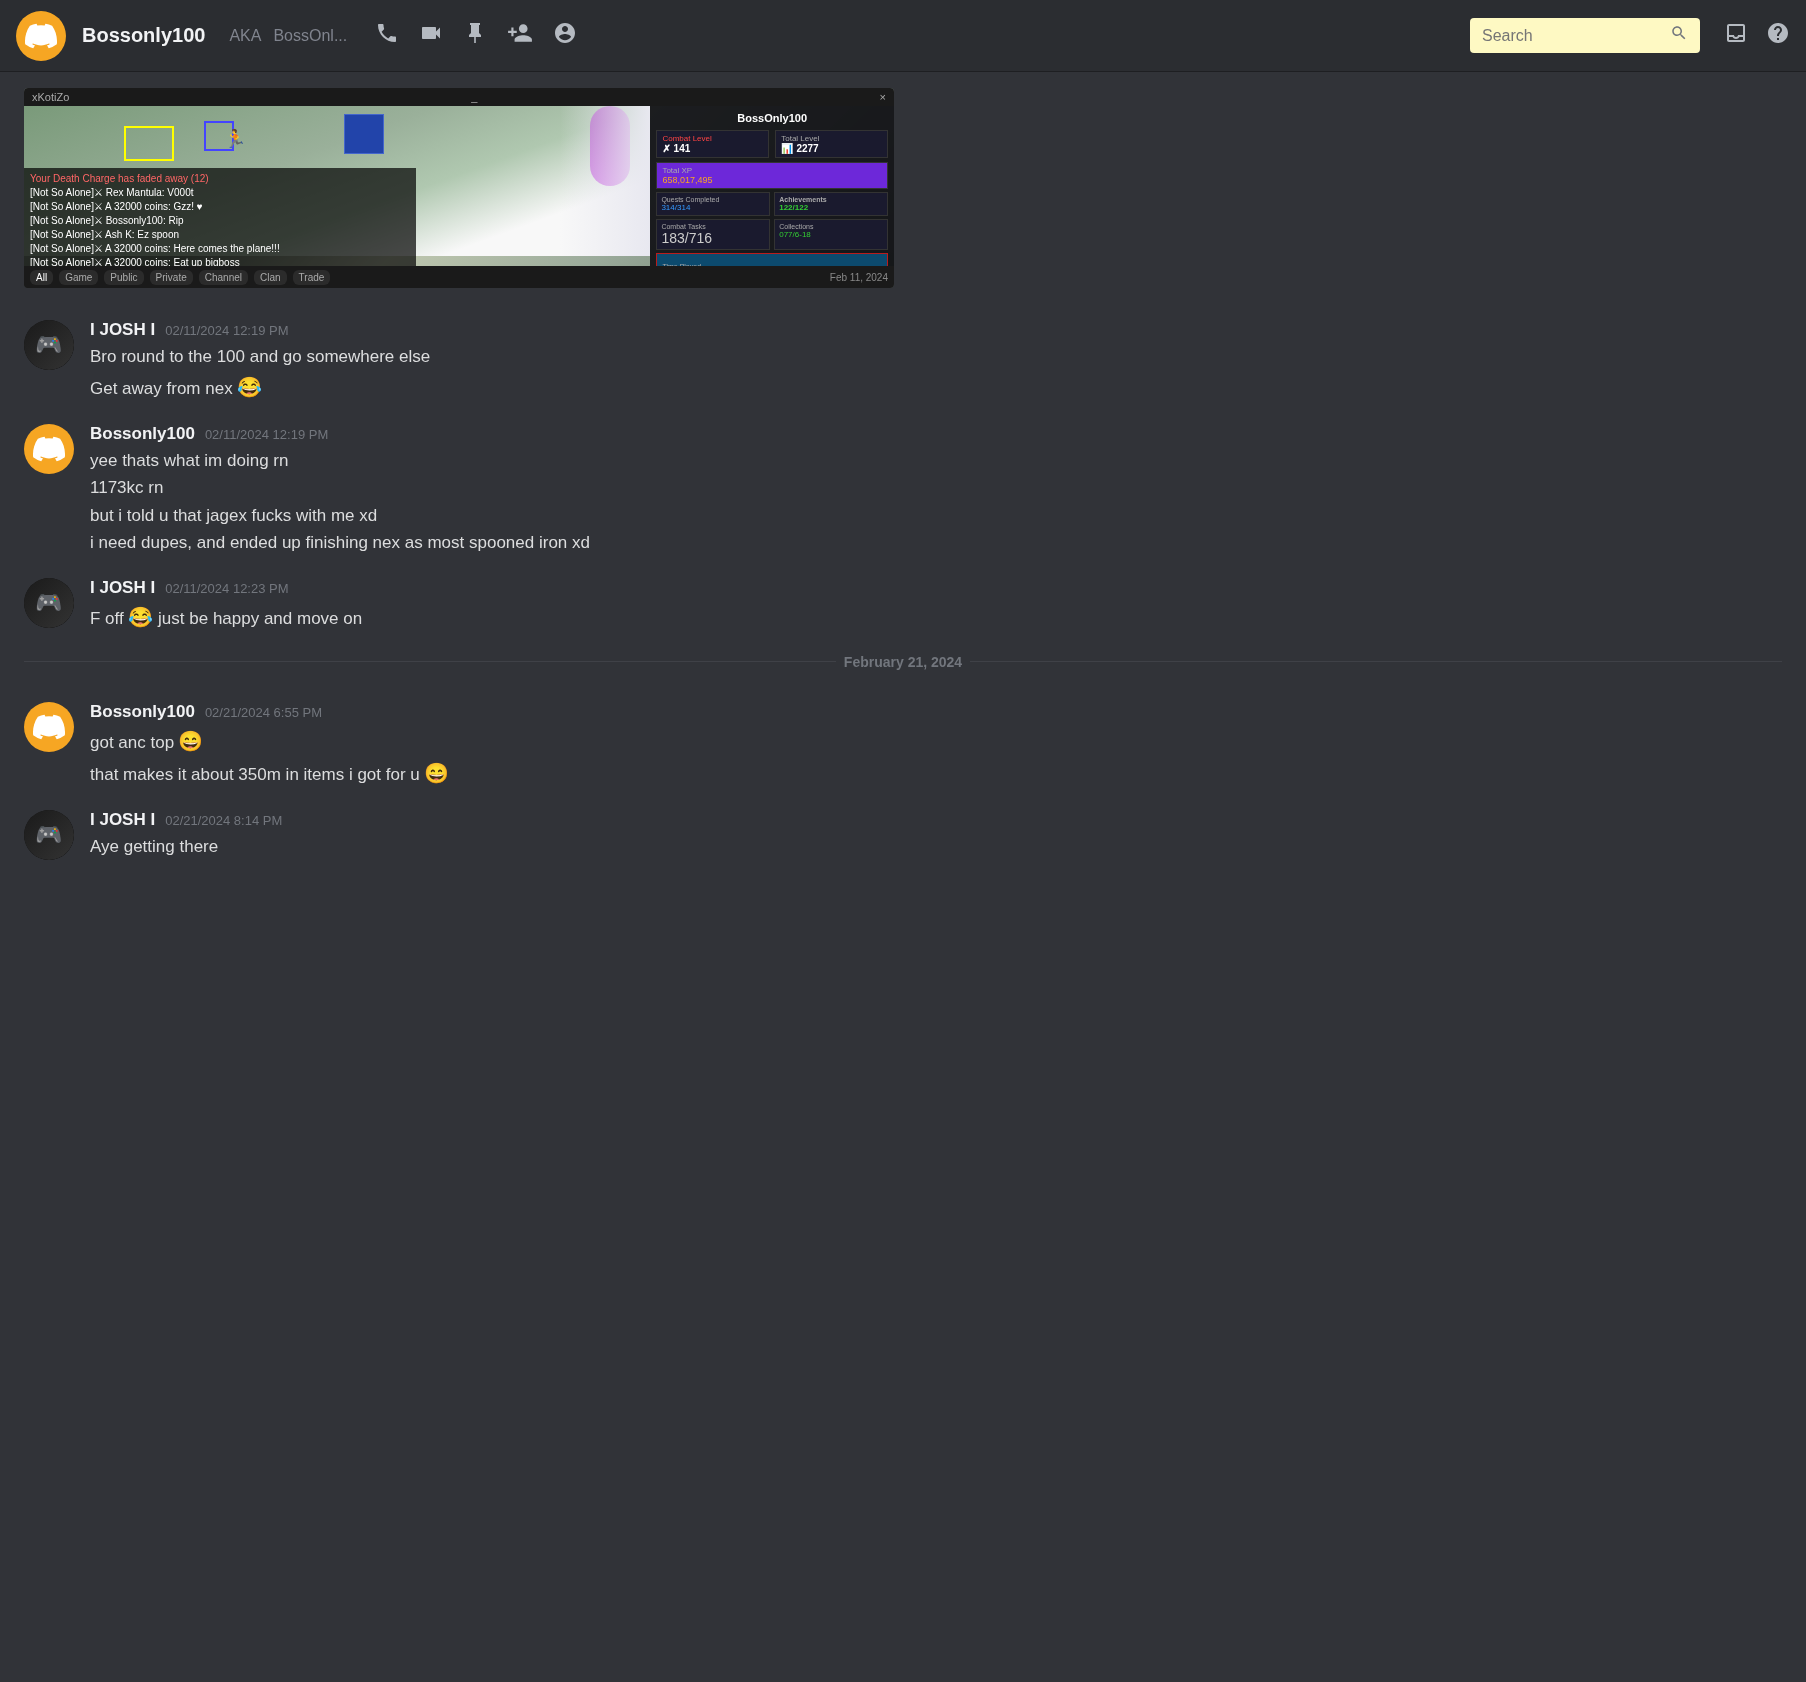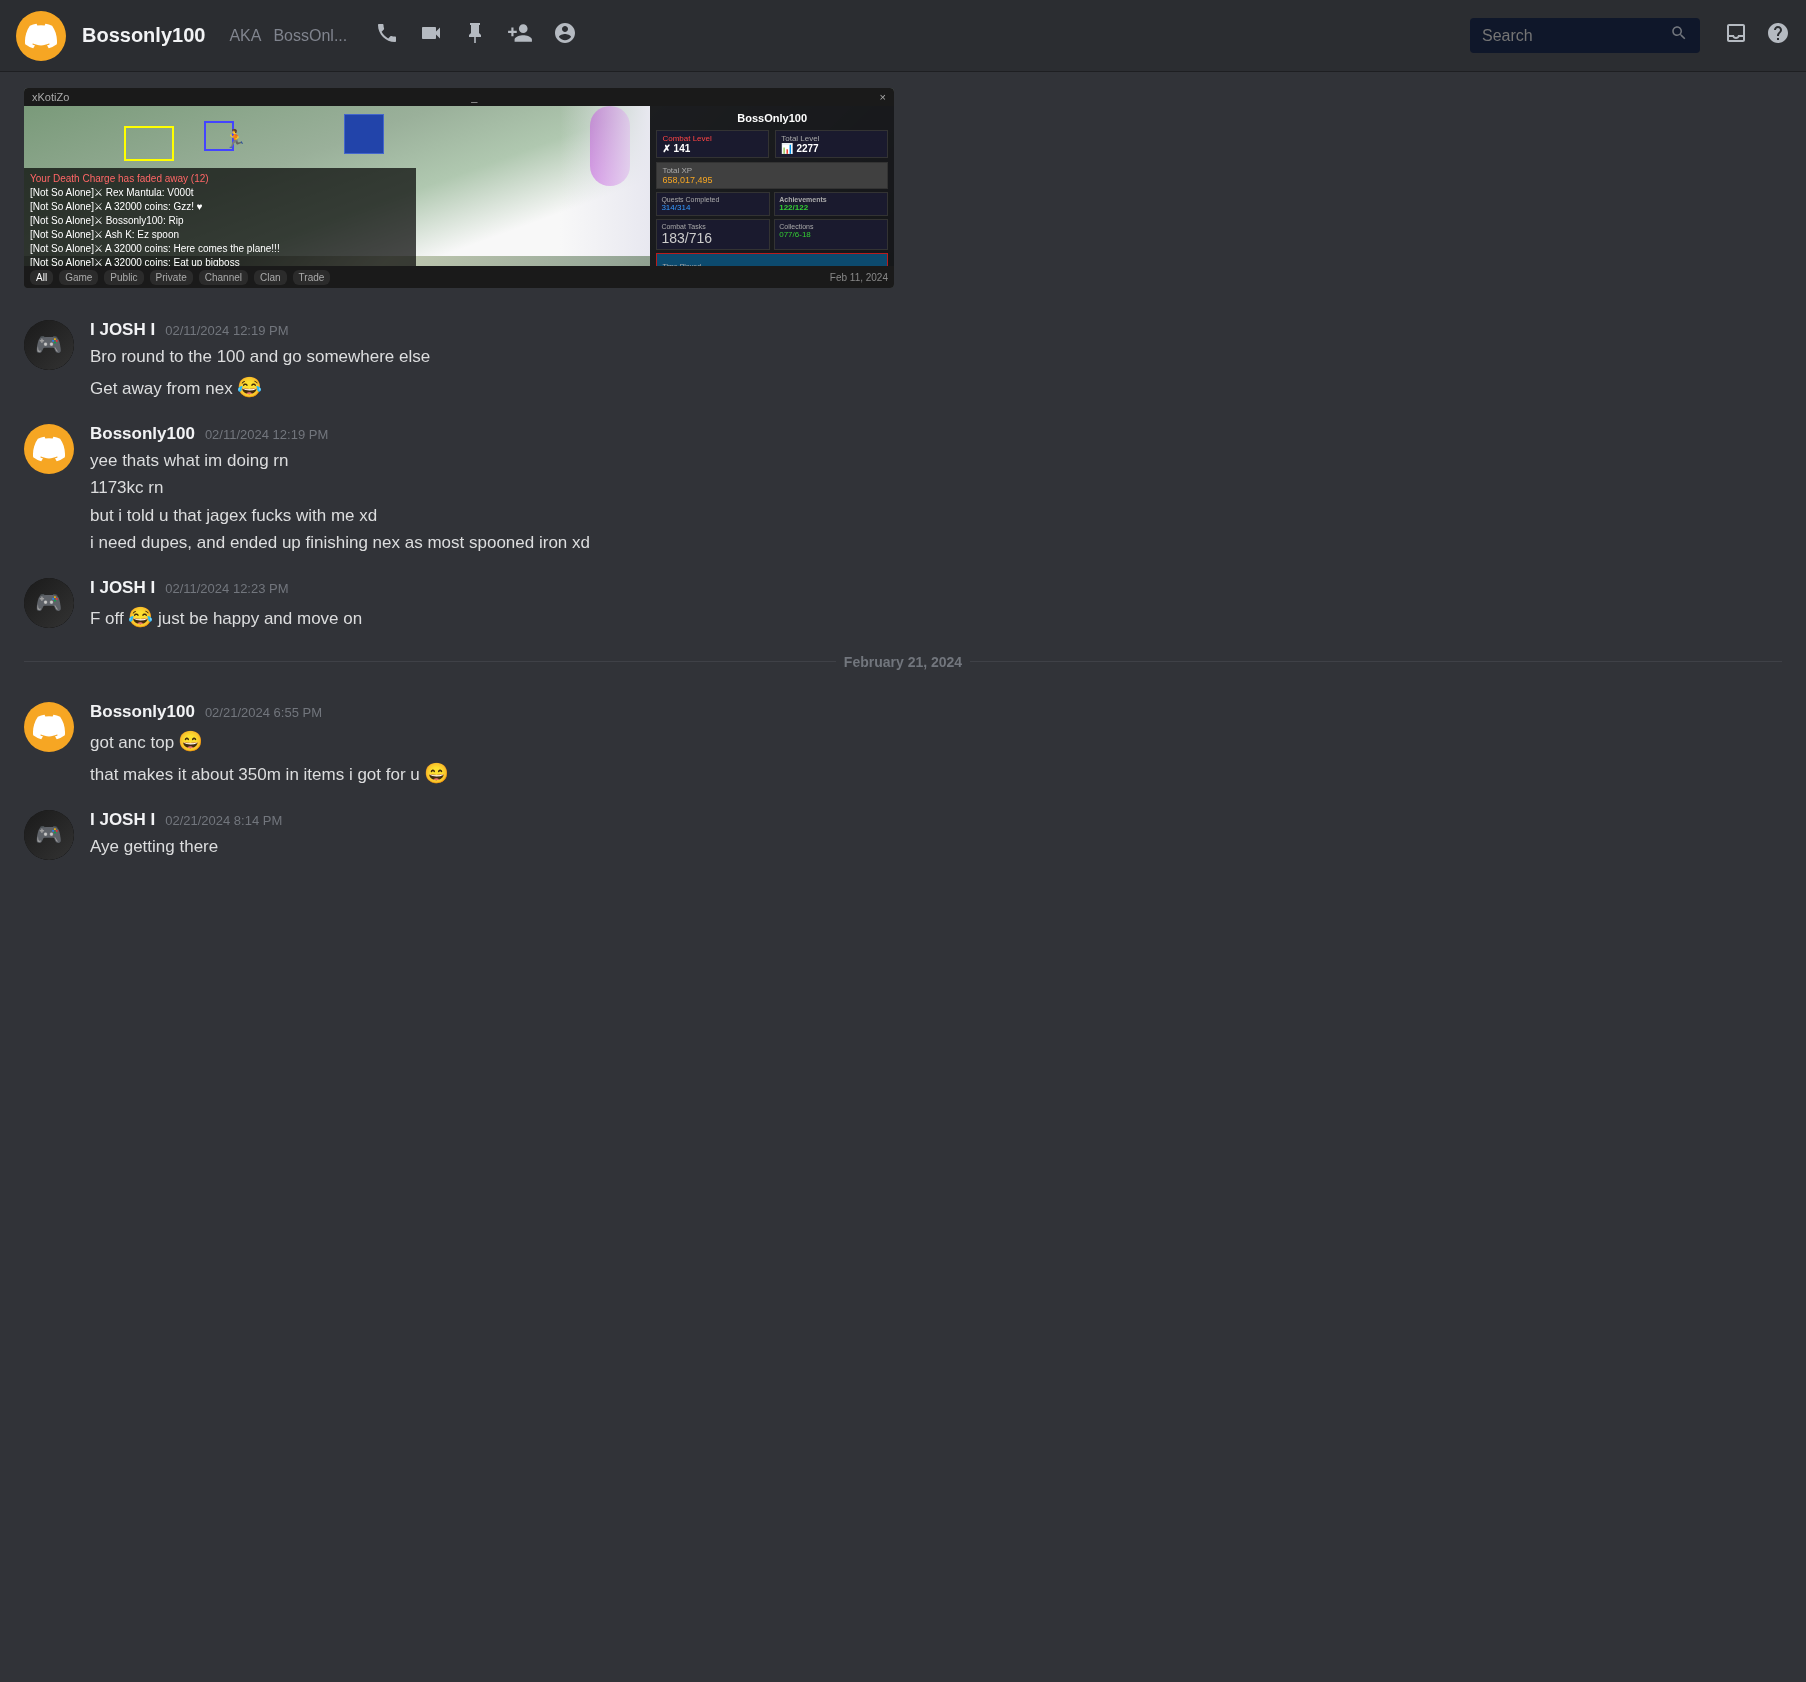--- a/index.html
+++ b/index.html
@@ -61,21 +61,21 @@
       gap: 20px;
       margin-left: 16px;
     }
     .nav-icon {
       color: #b5bac1;
       font-size: 22px;
       cursor: pointer;
     }
     .nav-spacer { flex: 1; }
     .search-bar {
-      background: #0f172a;
+      background: #fef9c3;
       border-radius: 4px;
       display: flex;
       align-items: center;
       padding: 6px 12px;
       gap: 8px;
       width: 230px;
     }
     .search-bar input {
       background: transparent;
       border: none;
@@ -404,21 +404,21 @@
           <div style="display:flex;gap:6px;margin-bottom:4px;">
             <div style="background:#1a1a2e;border:1px solid #333;padding:3px 5px;flex:1;">
               <div style="color:#ff4444;font-size:8px;">Combat Level</div>
               <div style="color:#fff;font-size:10px;font-weight:bold;">✗ 141</div>
             </div>
             <div style="background:#1a1a2e;border:1px solid #333;padding:3px 5px;flex:1;">
               <div style="color:#aaa;font-size:8px;">Total Level</div>
               <div style="color:#fff;font-size:10px;font-weight:bold;">📊 2277</div>
             </div>
           </div>
-          <div style="background:#404040;border:1px solid #333;padding:3px 5px;margin-bottom:3px;">
+          <div style="background:#6d28d9;border:1px solid #333;padding:3px 5px;margin-bottom:3px;">
             <div style="color:#aaa;font-size:8px;">Total XP</div>
             <div style="color:#f6a623;font-size:9px;">658,017,495</div>
           </div>
           <div style="display:flex;gap:4px;margin-bottom:3px;">
             <div style="background:#1a1a2e;border:1px solid #333;padding:3px 4px;flex:1;">
               <div style="color:#aaa;font-size:7px;">Quests Completed</div>
               <div style="color:#3399ff;font-size:8px;">314/314</div>
             </div>
             <div style="background:#1a1a2e;border:1px solid #333;padding:3px 4px;flex:1;font-weight:bold;">
               <div style="color:#aaa;font-size:7px;">Achievements</div>

